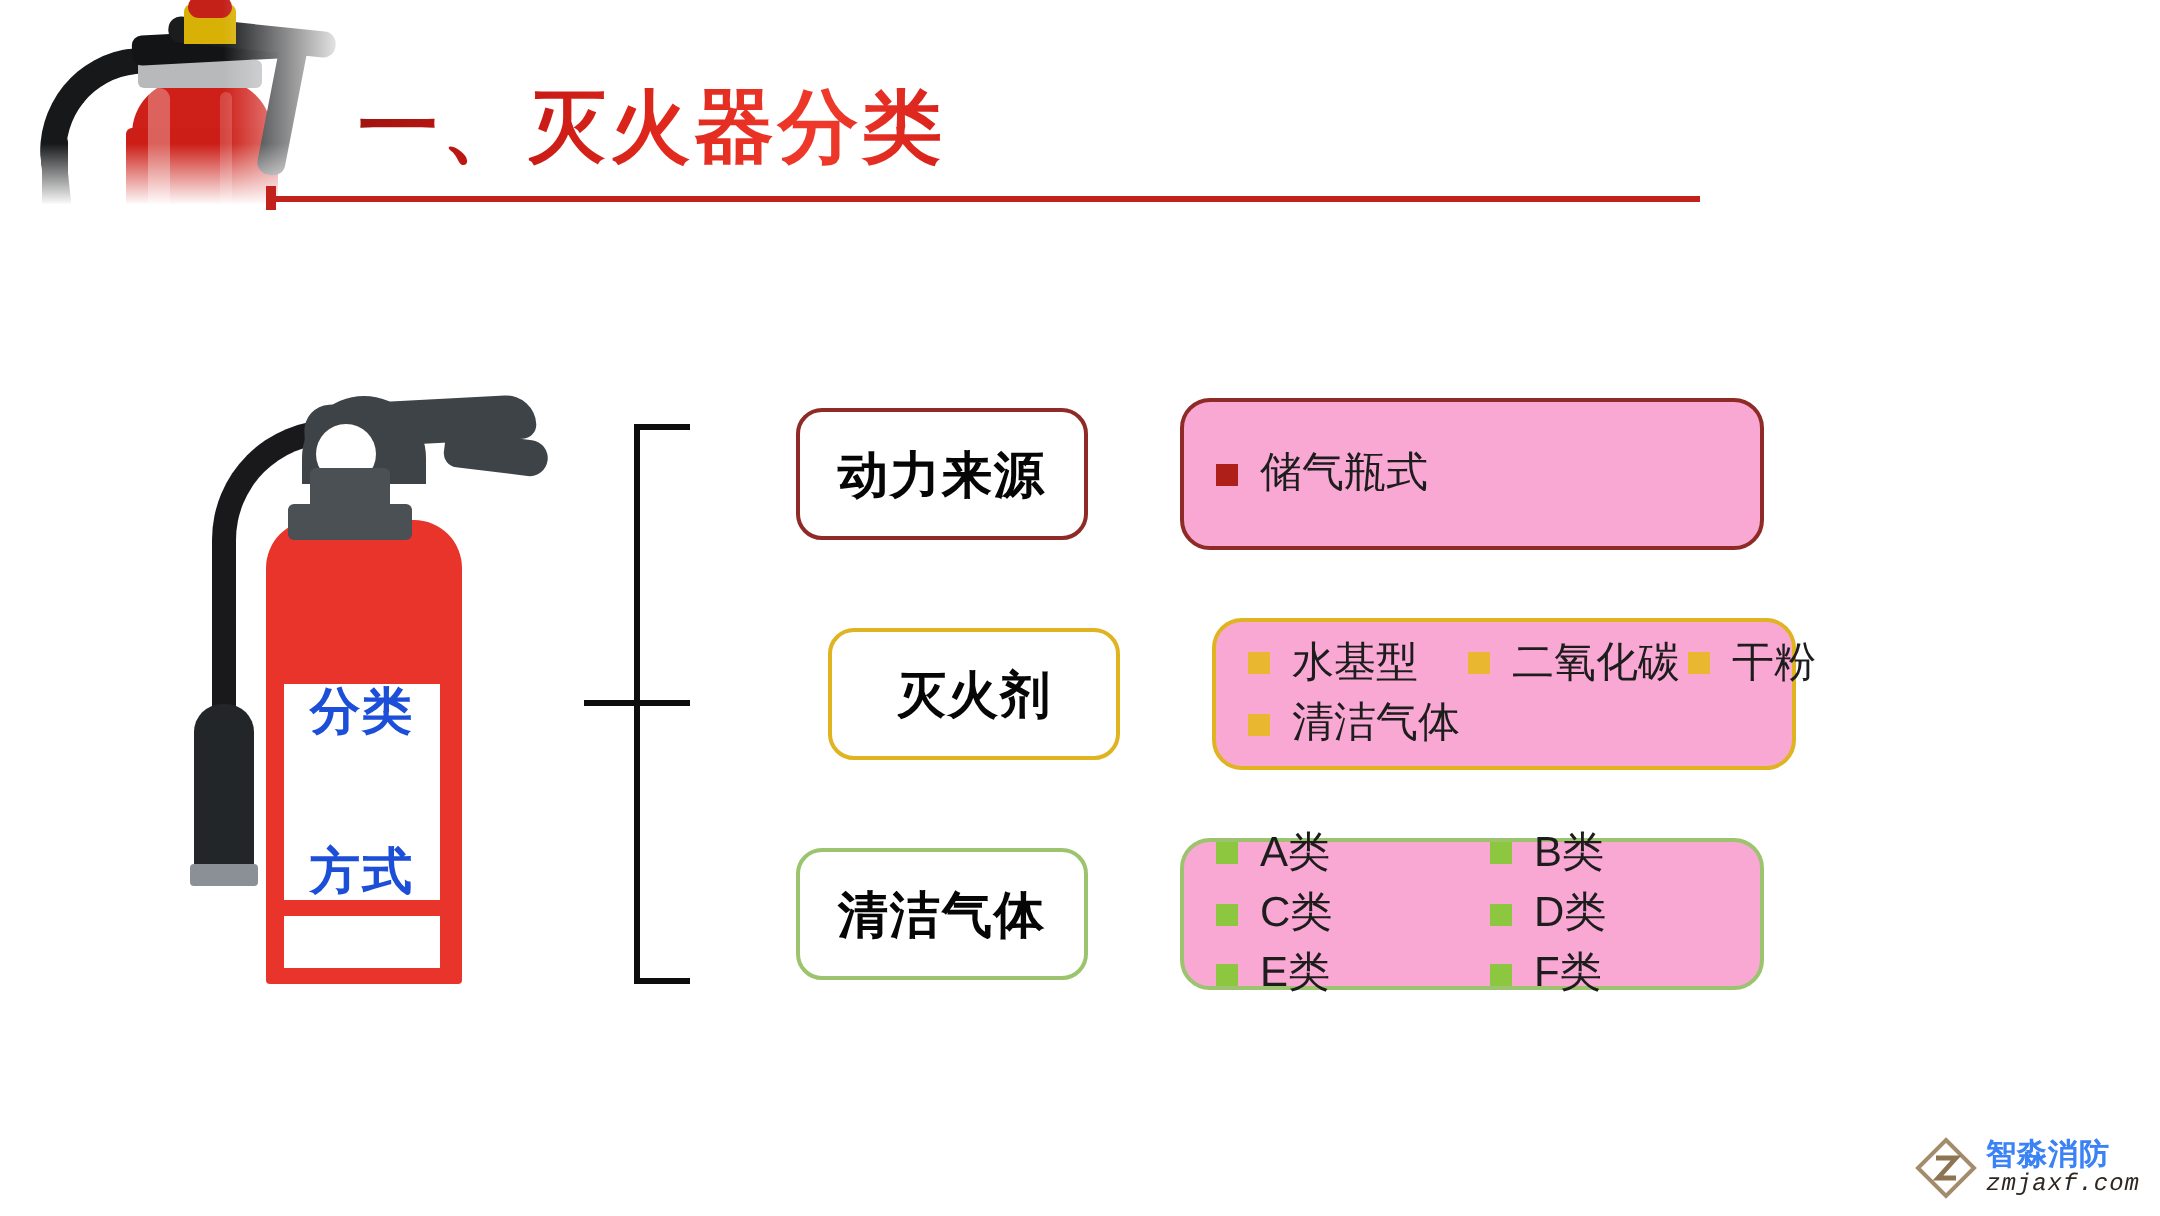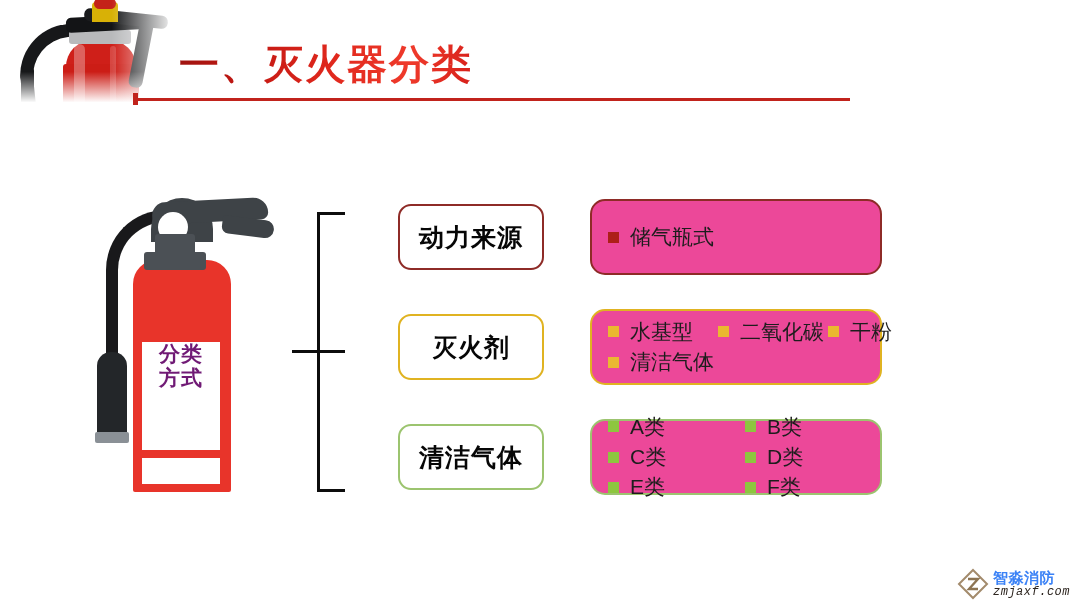--- a/index.html
+++ b/index.html
@@ -326,25 +326,25 @@
   }
   .ext-label-text {
     position: absolute;
     left: 46px;
     top: 146px;
     width: 78px;
     height: 108px;
     display: flex;
     flex-direction: column;
     align-items: center;
-    justify-content: flex-start;
-    font-size: 21px;
+    justify-content: space-between;
+    font-size: 25px;
     font-weight: bold;
     line-height: 1.12;
-    color: #701a75;
+    color: #1d4ed8;
     letter-spacing: 1px;
   }
 
   
   #bracket {
     position: absolute;
     left: 292px;
     top: 212px;
     width: 56px;
     height: 280px;
@@ -384,21 +384,21 @@
 
   
   .row {
     position: absolute;
     left: 398px;
     width: 490px;
     height: 76px;
     display: block;
   }
   #row-0 { top: 199px; padding-left: 20px; }
-  #row-1 { top: 309px; }
+  #row-1 { top: 309px; margin-left: 16px; }
   #row-2 { top: 419px; }
 
   .cat-box {
     position: absolute;
     left: 0;
     top: 5px;
     width: 146px;
     height: 66px;
     border-radius: 13px;
     background: #ffffff;
@@ -415,21 +415,21 @@
     white-space: nowrap;
   }
 
   .items-box {
     position: absolute;
     left: 192px;
     top: 0;
     width: 292px;
     height: 76px;
     border-radius: 15px;
-    background: #ec4899;
+    background: #f9a8d4;
     box-sizing: border-box;
     display: flex;
     align-items: center;
     padding-left: 16px;
   }
   .items-grid {
     display: grid;
     row-gap: 4px;
     width: 100%;
   }

